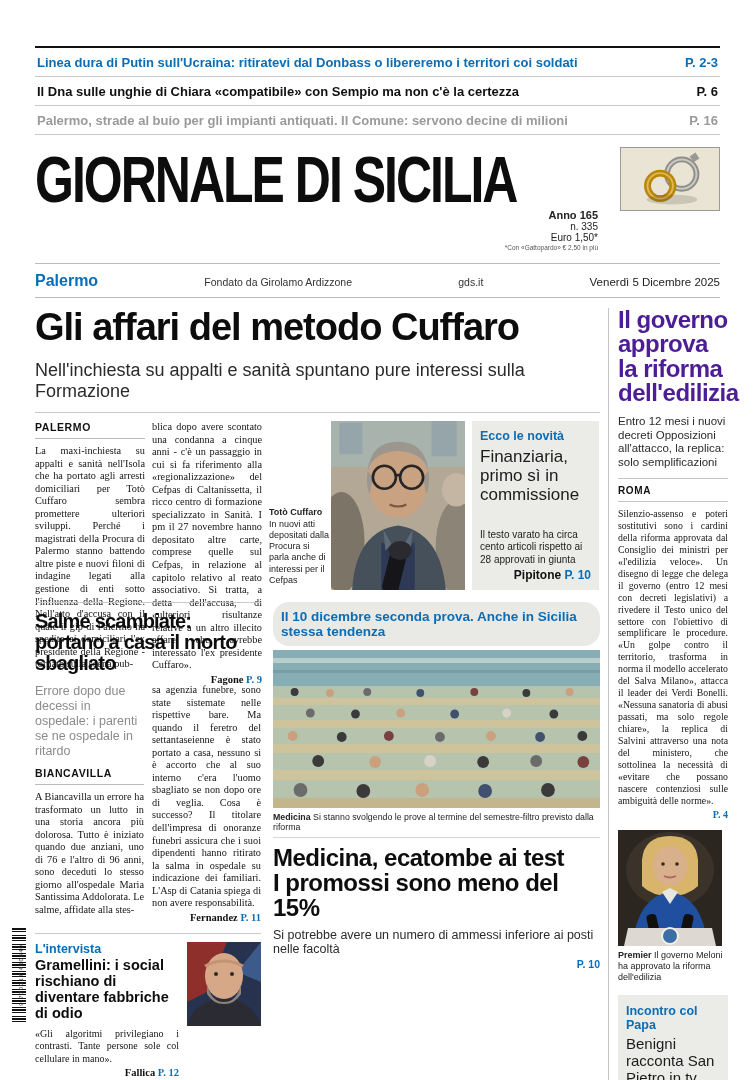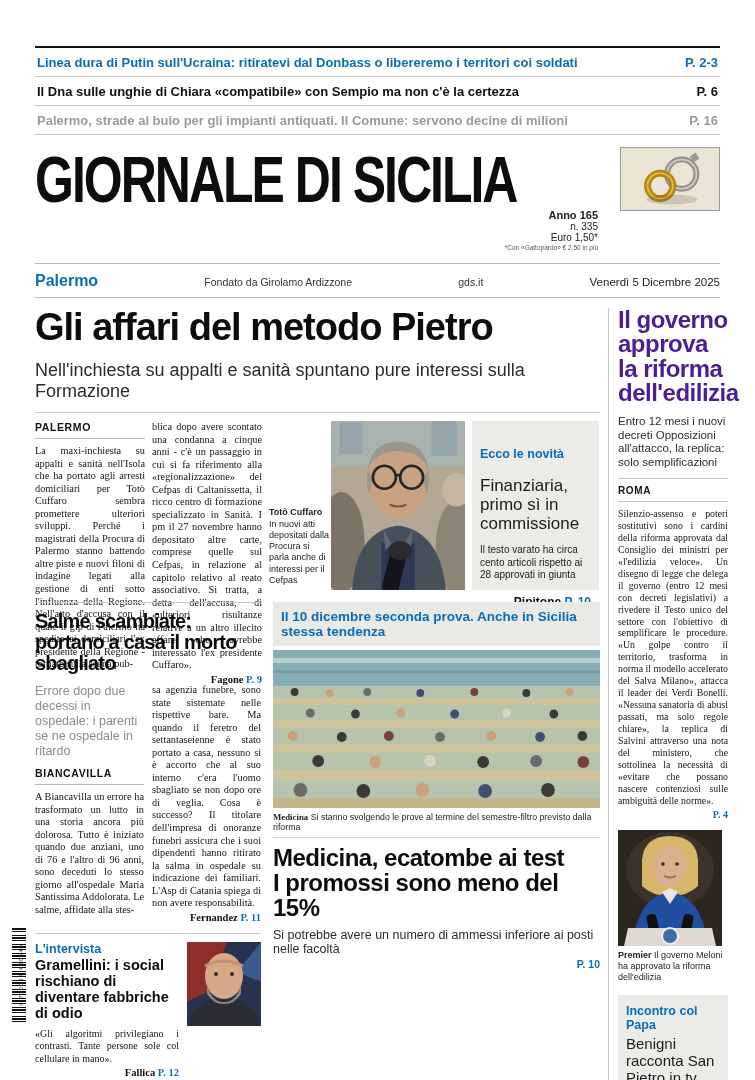--- a/index.html
+++ b/index.html
@@ -53,21 +53,21 @@
   .byline .name { font-weight:bold; color:#111; }
   .byline .pg { color:#0a6db6; font-weight:bold; }
 
   .photo-wrap { width:196px; display:flex; }
   .cap-col { width:62px; display:flex; flex-direction:column; justify-content:flex-end; padding-bottom:4px; }
   .caption { font-size:9px; line-height:1.25; color:#222; }
   .caption .cap-b { font-weight:bold; }
   .photo-frame { flex:1; overflow:hidden; }
   .photo-frame svg, .promo-box svg, .rail-photo svg, .iv-photo svg { display:block; width:100%; height:100%; }
 
-  .fin-box { width:127px; background:#ebebe8; padding:26px 8px; display:flex; flex-direction:column;gap:11px; }
+  .fin-box { width:127px; background:#ebebe8; padding:8px 8px; display:flex; flex-direction:column; }
   .kicker { color:#0a6db6; font-weight:bold; font-size:12.5px; }
   .fin-head { font-size:17px; color:#1c1c1c; font-weight:400; line-height:1.12; margin-top:4px; }
   .fin-body { font-size:10px; line-height:1.25; color:#222; margin-top:auto; }
   .fin-byline { text-align:right; font-size:12px; margin-top:2px; }
   .fin-byline .name { font-weight:bold; color:#111; }
   .fin-byline .pg { color:#0a6db6; font-weight:bold; }
 
   
   .band2 { display:flex; margin-top:12px; }
   .salme-col { width:232px; padding-right:6px; }
@@ -80,25 +80,25 @@
   .gray-sub { font-size:12.5px; color:#8b8b8b; line-height:1.2; margin-bottom:8px; }
 
   .iv-block { border-top:1px solid #c9c9c9; margin-top:10px; padding-top:8px; display:flex; gap:8px; }
   .iv-text { flex:1; }
   .iv-head { font-size:14.5px; font-weight:800; color:#0d0d0d; line-height:1.1; margin-top:2px; }
   .iv-body { font-family:"Liberation Serif", serif; font-size:10px; line-height:1.25;
              text-align:justify; color:#141414; margin-top:6px; }
   .iv-photo { width:74px; height:84px; overflow:hidden; }
 
   .med-kicker { background:#e9e9e6; color:#0a6db6; font-weight:bold; font-size:13.5px;
-                padding:7px 8px; }
+                padding:7px 8px;border-radius:16px; }
   .med-photo { height:158px; margin-top:4px; overflow:hidden; }
   .med-photo svg { display:block; width:100%; height:100%; }
   .med-caption { font-size:8.8px; color:#222; padding:4px 0 5px 0; border-bottom:1px solid #d6d6d6; }
-  .med-caption .cap-b { font-weight:bold;font-family:Liberation Serif, serif; }
+  .med-caption .cap-b { font-weight:bold; }
   .med-headline { font-size:24px; font-weight:800; letter-spacing:-0.5px; line-height:1.05;
                   color:#0d0d0d; margin-top:7px; }
   .med-sub { font-size:12.5px; color:#2b2b2b; margin-top:7px; }
   .med-page { text-align:right; color:#0a6db6; font-weight:bold; font-size:10.5px; margin-top:2px; }
 
   
   .rail-headline { font-size:24px; font-weight:800; letter-spacing:-0.5px; line-height:1.02; color:#4c1d95; }
   .rail-sub { font-size:11.5px; color:#2b2b2b; line-height:1.2; margin-top:9px;
               border-bottom:1px solid #c5c5c5; padding-bottom:8px; }
   .rail-dateline { font-size:10px; font-weight:bold; letter-spacing:0.6px; color:#111;
@@ -167,21 +167,21 @@
       <span class="ed-name">Palermo</span>
       <span class="ed-mid">Fondato da Girolamo Ardizzone</span>
       <span class="ed-mid">gds.it</span>
       <span class="ed-date">Venerdì 5 Dicembre 2025</span>
     </div>
 
     <div class="main-grid">
 
       <div class="left-region">
 
-        <div class="lead-headline">Gli affari del metodo Pietro</div>
+        <div class="lead-headline">Gli affari del metodo Cuffaro</div>
         <div class="lead-subhead">Nell'inchiesta su appalti e sanità spuntano pure interessi sulla Formazione</div>
 
         <div class="lead-cols">
           <div class="tcol">
             <div class="dateline">PALERMO</div>
             <div class="bodytext">La maxi-inchiesta su appalti e sanità nell'Isola che ha portato agli arresti domiciliari per Totò Cuffaro sembra promettere ulteriori sviluppi. Perché i magistrati della Procura di Palermo stanno battendo altre piste e nuovi filoni di indagine legati alla gestione di enti sotto l'influenza della Regione. Nell'atto d'accusa con il quale il gip di Palermo ha spedito ai domiciliari l'ex presidente della Regione - tornato sulla scena pub-</div>
           </div>
           <div class="tcol">
             <div class="bodytext">blica dopo avere scontato una condanna a cinque anni - c'è un passaggio in cui si fa riferimento alla «regionalizzazione» del Cefpas di Caltanissetta, il ricco centro di formazione specializzato in Sanità. I pm il 27 novembre hanno depositato altre carte, comprese quelle sul Cefpas, in relazione al capitolo relativo al reato associativo. Si tratta, a detta dell'accusa, di «ulteriori risultanze relative a un altro illecito affare che avrebbe interessato l'ex presidente Cuffaro».</div>
             <div class="byline">

